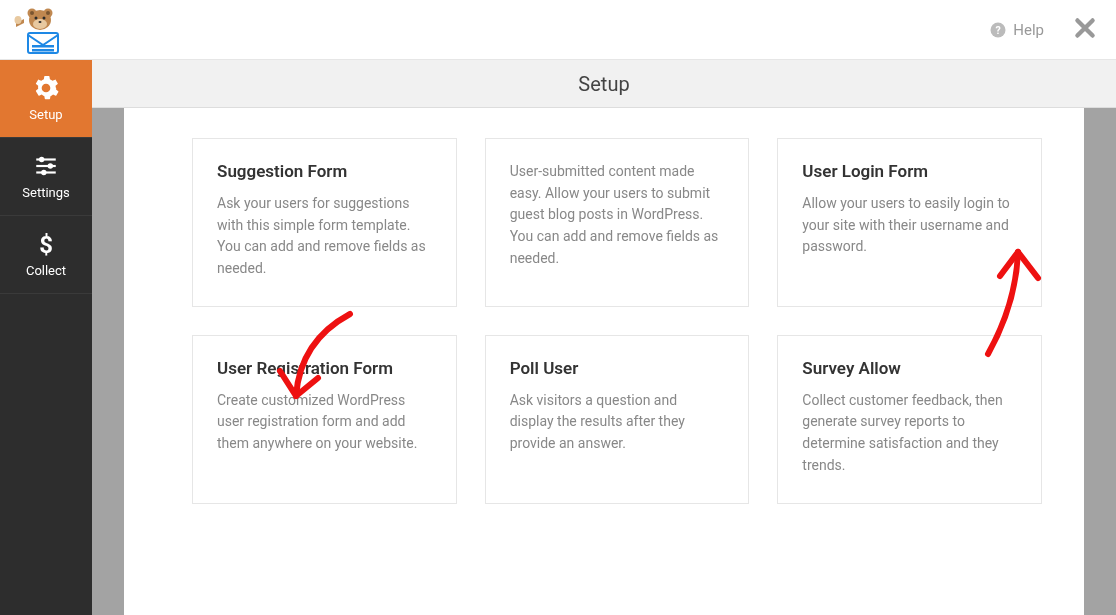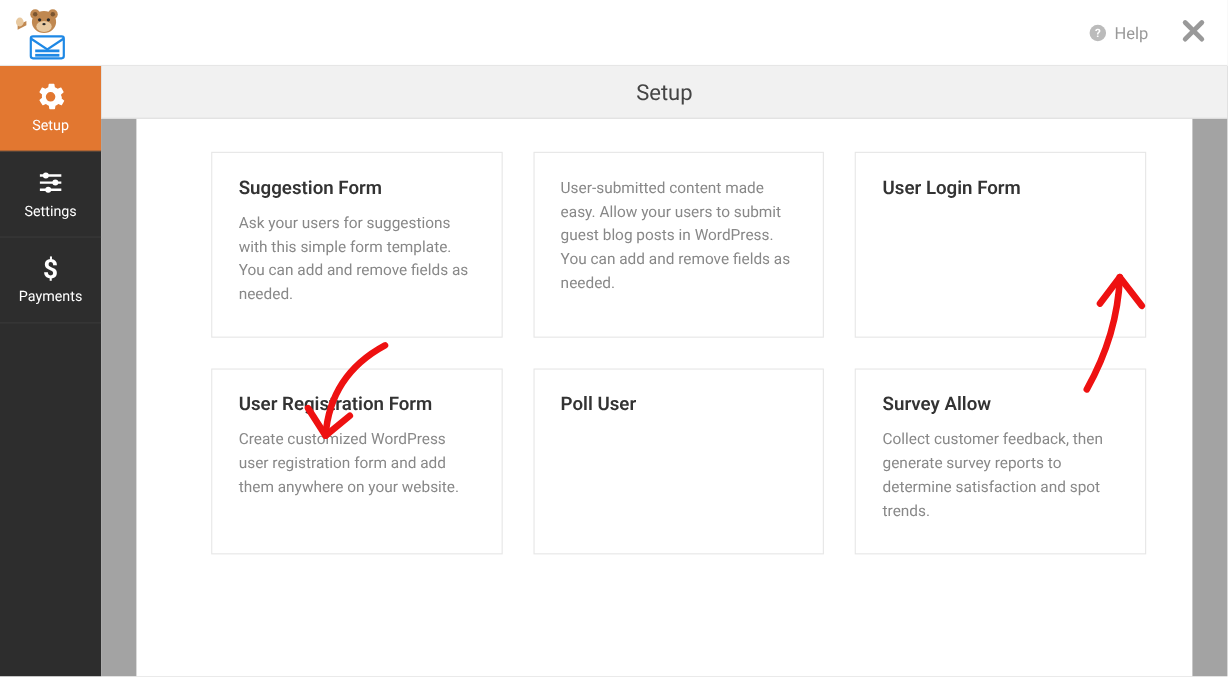--- a/index.html
+++ b/index.html
@@ -88,48 +88,50 @@
           <circle cx="8" cy="6" r="2.5" fill="#fff"></circle>
           <circle cx="16" cy="12" r="2.5" fill="#fff"></circle>
           <circle cx="10" cy="18" r="2.5" fill="#fff"></circle>
         </svg>
       <span>Settings</span>
     </div>
     <div class="sidebar-item">
       <svg viewBox="0 0 24 24">
           <text x="12" y="20" text-anchor="middle" fill="#fff" font-size="22" font-weight="bold">$</text>
         </svg>
-      <span>Payments</span>
+      <span>Collect</span>
     </div>
   </div>
 
   <div class="content">
     <div class="page-header">Setup</div>
     <div class="page-body">
       <div class="template-grid" style="position:relative;margin-left:26px;">
         <div class="template-card">
           <div class="template-title">Suggestion Form</div>
           <div class="template-desc">Ask your users for suggestions with this simple form template. You can add and remove fields as needed.</div>
         </div>
         <div class="template-card">
           <div class="template-desc">User-submitted content made easy. Allow your users to submit guest blog posts in WordPress. You can add and remove fields as needed.</div>
         </div>
         <div class="template-card">
           <div class="template-title">User Login Form</div>
+          <div class="template-desc">Allow your users to easily login to your site with their username and password.</div>
         </div>
         <div class="template-card">
           <div class="template-title">User Registration Form</div>
           <div class="template-desc">Create customized WordPress user registration form and add them anywhere on your website.</div>
         </div>
         <div class="template-card">
           <div class="template-title">Poll User</div>
+          <div class="template-desc">Ask visitors a question and display the results after they provide an answer.</div>
         </div>
         <div class="template-card">
           <div class="template-title">Survey Allow</div>
-          <div class="template-desc">Collect customer feedback, then generate survey reports to determine satisfaction and spot trends.</div>
+          <div class="template-desc">Collect customer feedback, then generate survey reports to determine satisfaction and they trends.</div>
         </div>
 
         <svg class="arrow-annotation arrow-1" width="120" height="150" viewBox="0 0 120 150" style="top:168px; left:68px;">
           <path d="M90 8 Q40 35 36 90" fill="none" stroke="#e11" stroke-width="6" stroke-linecap="round"></path>
           <path d="M36 90 L20 65 M36 90 L58 72" fill="none" stroke="#e11" stroke-width="6" stroke-linecap="round"></path>
         </svg>
         <svg class="arrow-annotation arrow-2" width="110" height="130" viewBox="0 0 110 130" style="top:98px; left:778px;">
           <path d="M18 118 Q46 68 48 16" fill="none" stroke="#e11" stroke-width="6" stroke-linecap="round"></path>
           <path d="M48 16 L30 40 M48 16 L68 42" fill="none" stroke="#e11" stroke-width="6" stroke-linecap="round"></path>
         </svg>

